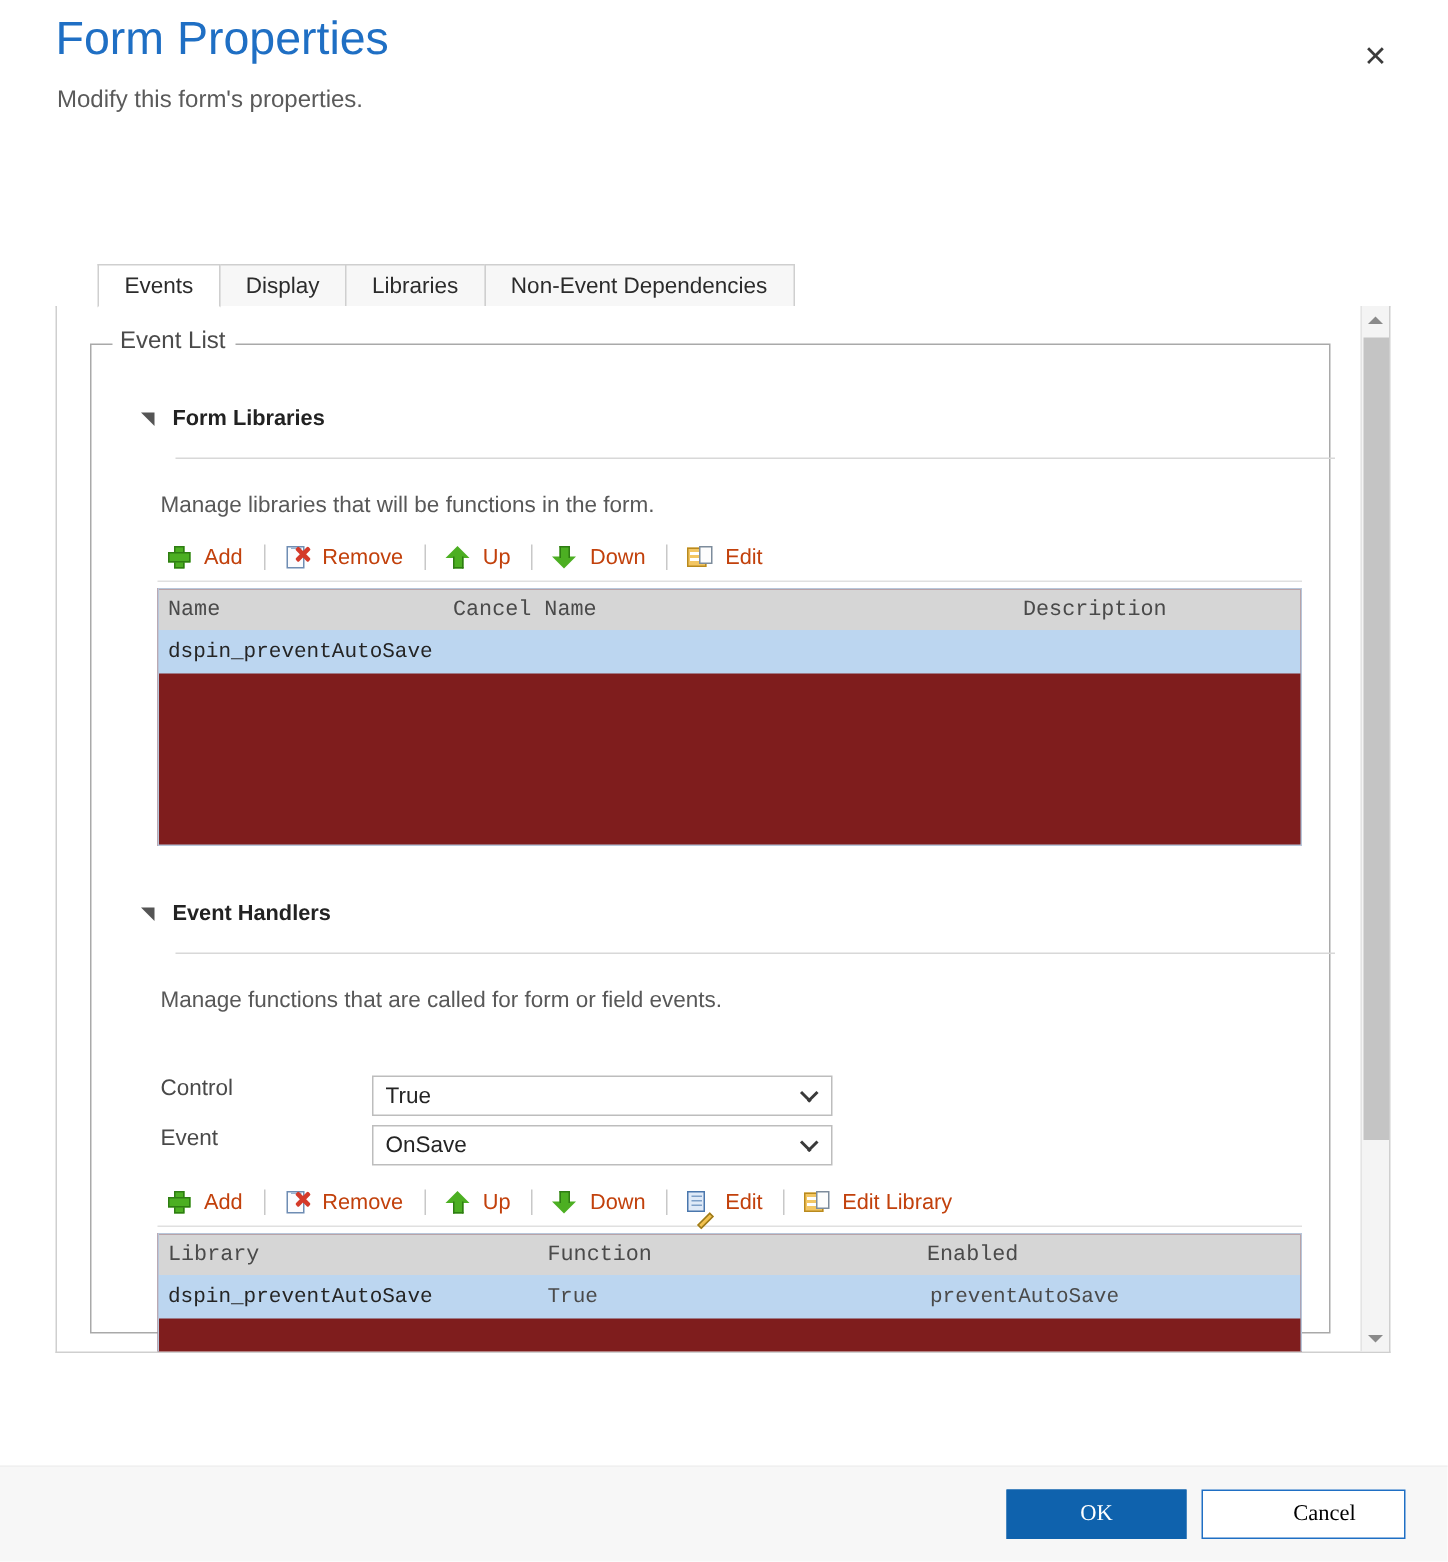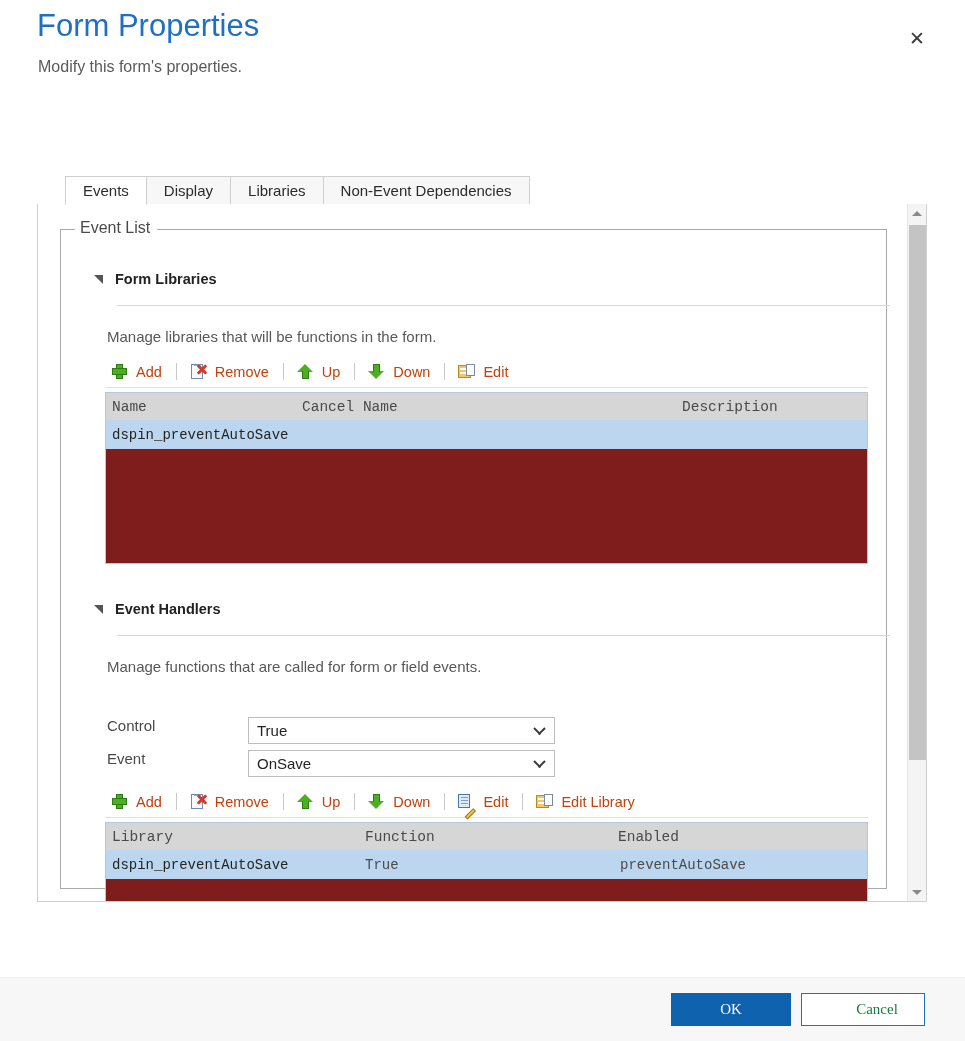--- a/index.html
+++ b/index.html
@@ -426,24 +426,24 @@
   }
   .btn-ok {
     left: 671px;
     width: 120px;
     background: #0f62ad;
     border: 1px solid #0f62ad;
     color: #ffffff;
   }
   .btn-cancel {
     left: 801px;
-    width: 124px;
+    width: 136px;
     background: #ffffff;
     border: 1px solid #1f6fc4;
-    color: #15803d;
+    color: #000000;
     padding-left: 34px;
   }
 </style>
 </head>
 <body>
 
 <div class="dlg-header">
   <div class="dlg-title">Form Properties</div>
   <div class="dlg-subtitle">Modify this form's properties.</div>
   <button class="close-btn">✕</button>

